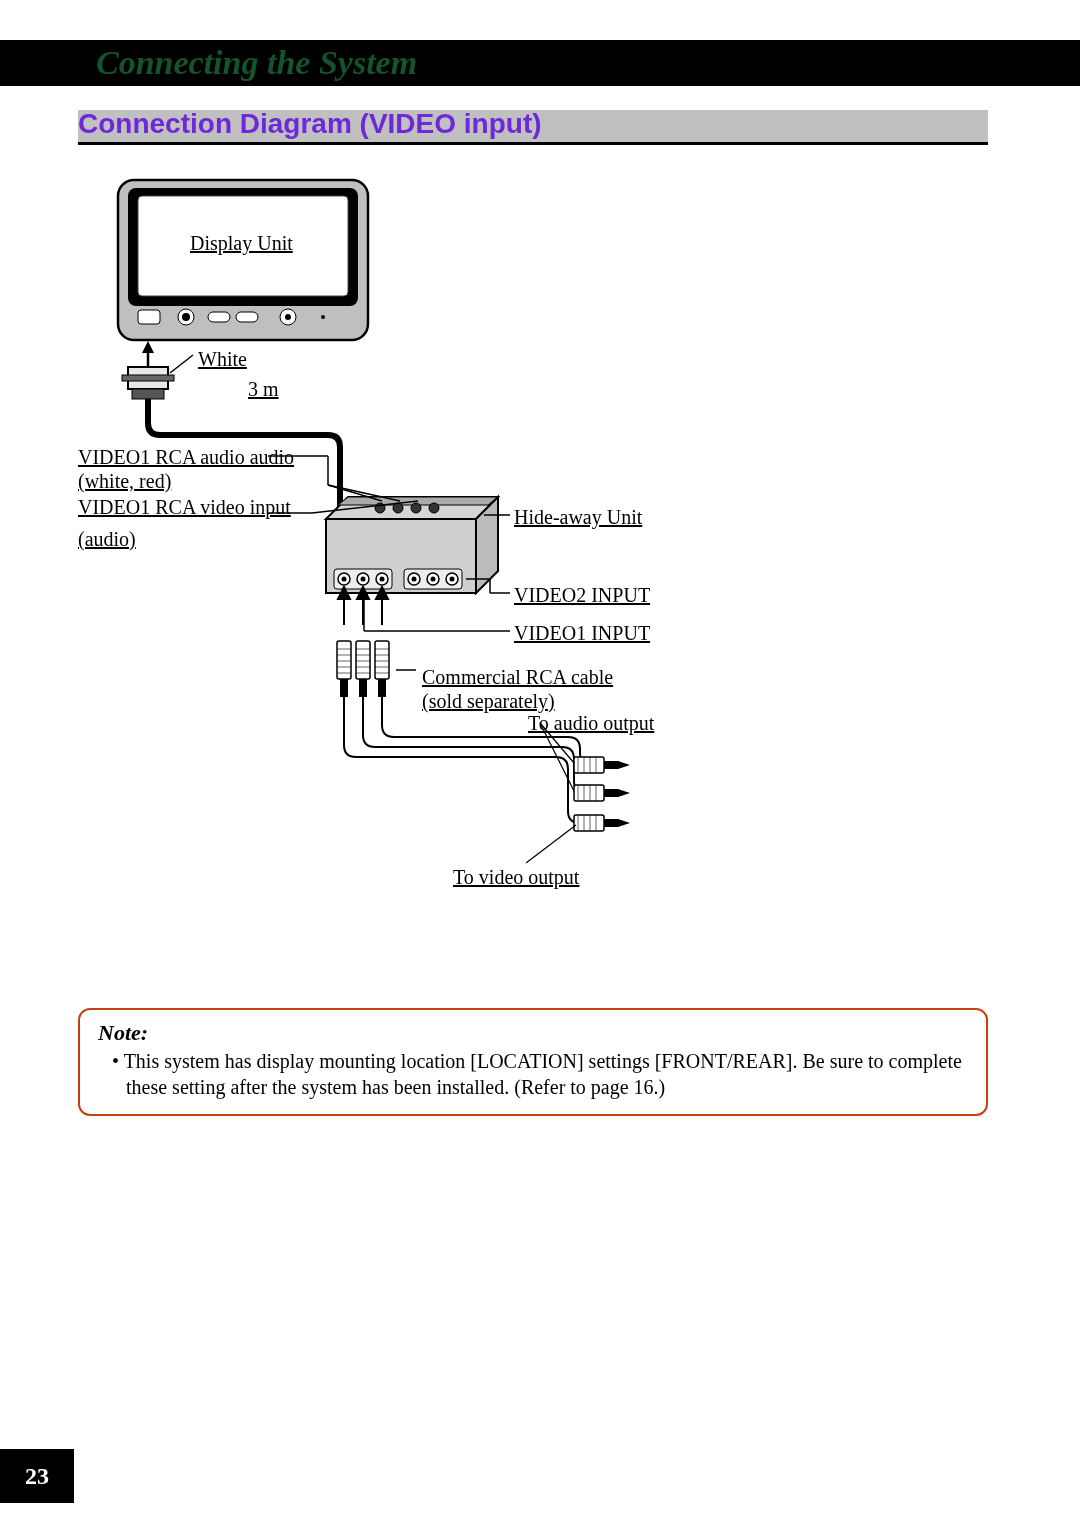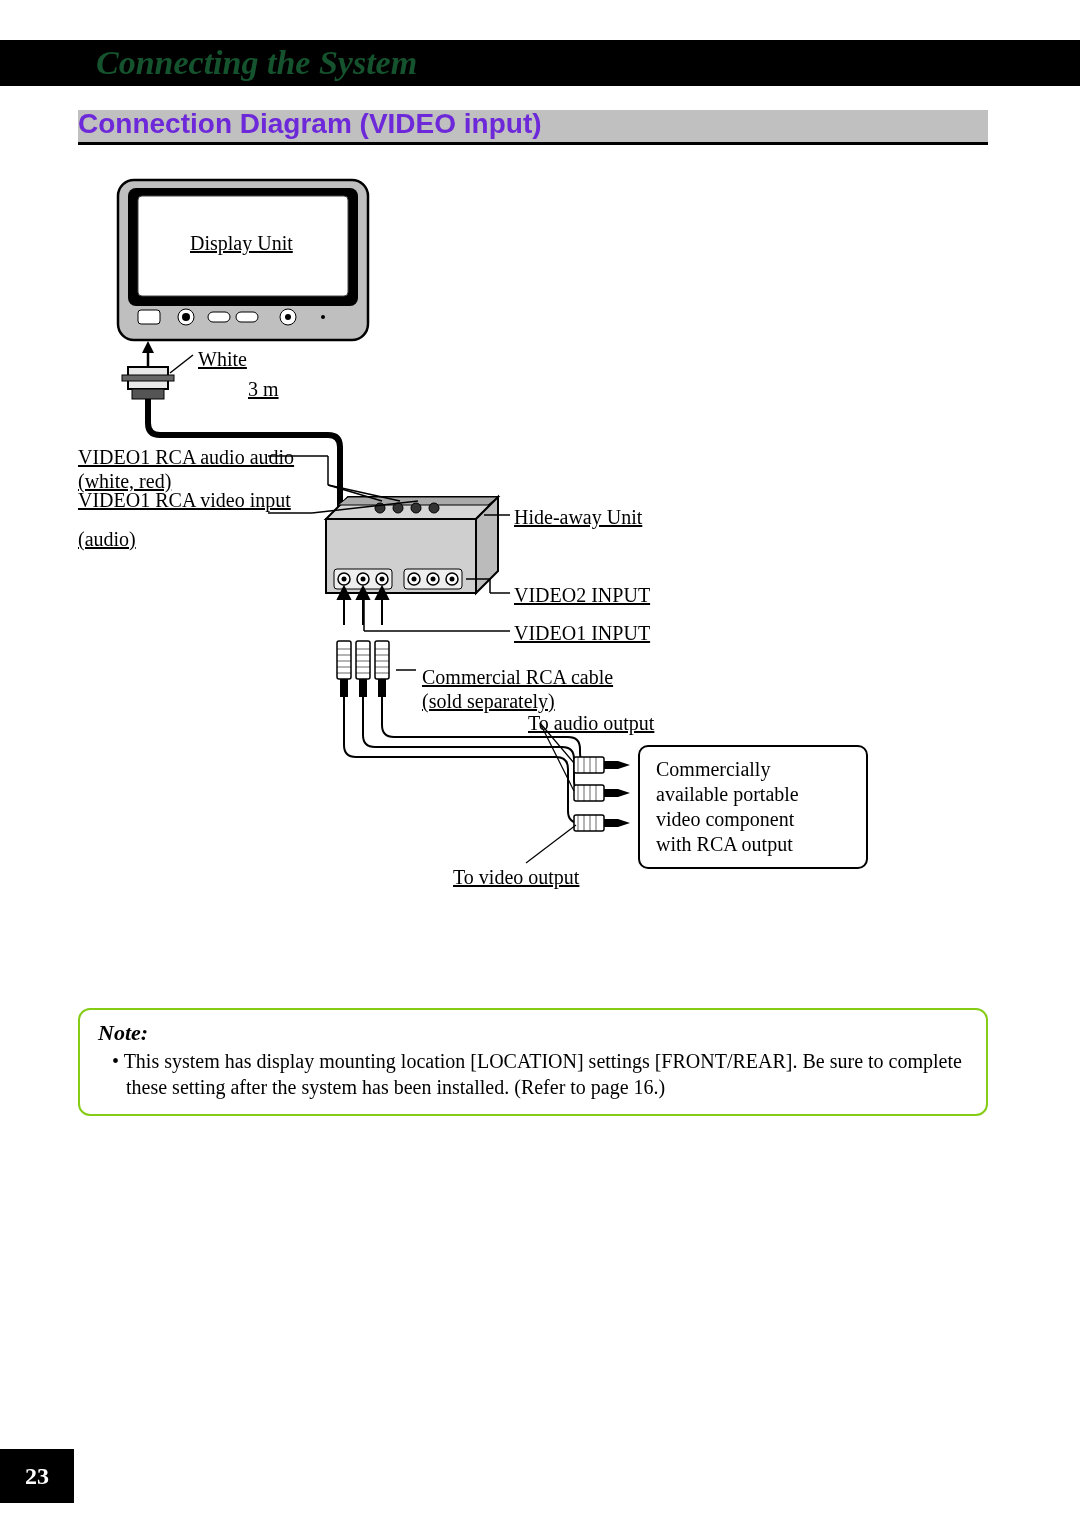--- a/index.html
+++ b/index.html
@@ -65,21 +65,21 @@
     position: absolute;
     font-size: 20px;
     line-height: 1.25;
     text-decoration: underline;
   }
   .note-box {
     position: absolute;
     top: 1008px;
     left: 78px;
     width: 910px;
-    border: 2px solid #84cc16;
+    border: 2px solid #c2410c;
     border-radius: 12px;
     padding: 10px 18px 14px 18px;
   }
   .note-heading {
     font-weight: bold;
     font-style: italic;
     font-size: 22px;
     margin-bottom: 2px;
   }
   .note-body {
@@ -278,39 +278,33 @@
     <line x1="448" y1="688" x2="498" y2="650" stroke="#000" stroke-width="1.2"></line>
   </svg>
 
   <div class="label" style="top:56px; left:108px; background:#fff; padding:0 4px;">Display Unit</div>
   <div class="label" style="top:172px; left:120px;">White</div>
   <div class="label" style="top:202px; left:170px;">3 m</div>
 
   <div class="label" style="top:270px; left:0;">VIDEO1 RCA audio audio</div>
   <div class="label" style="top:294px; left:0;">(white, red)</div>
 
-  <div class="label" style="top:313px; left:0;">VIDEO1 RCA video input</div>
+  <div class="label" style="top:320px; left:0;">VIDEO1 RCA video input</div>
   <div class="label" style="top:352px; left:0;">(audio)</div>
 
   <div class="label" style="top:330px; left:436px;">Hide-away Unit</div>
   <div class="label" style="top:408px; left:436px;">VIDEO2 INPUT</div>
   <div class="label" style="top:446px; left:436px;">VIDEO1 INPUT</div>
 
   <div class="label" style="top:490px; left:344px;">Commercial RCA cable</div>
   <div class="label" style="top:514px; left:344px;">(sold separately)</div>
 
   <div class="label" style="top:536px; left:450px;">To audio output</div>
   <div class="label" style="top:690px; left:375px;">To video output</div>
 
-  <div class="device-box" style="top:570px; left:560px; width:230px;">
-    <div>Commercially</div>
-    <div>available portable</div>
-    <div>video component</div>
-    <div>with RCA output</div>
-  </div>
 
 </div>
 
 <div class="note-box">
   <div class="note-heading">Note:</div>
   <div class="note-body">•  This system has display mounting location [LOCATION] settings [FRONT/REAR]. Be sure to complete these setting after the system has been installed. (Refer to page 16.)</div>
 </div>
 
 <div class="page-tab">23</div>
 

